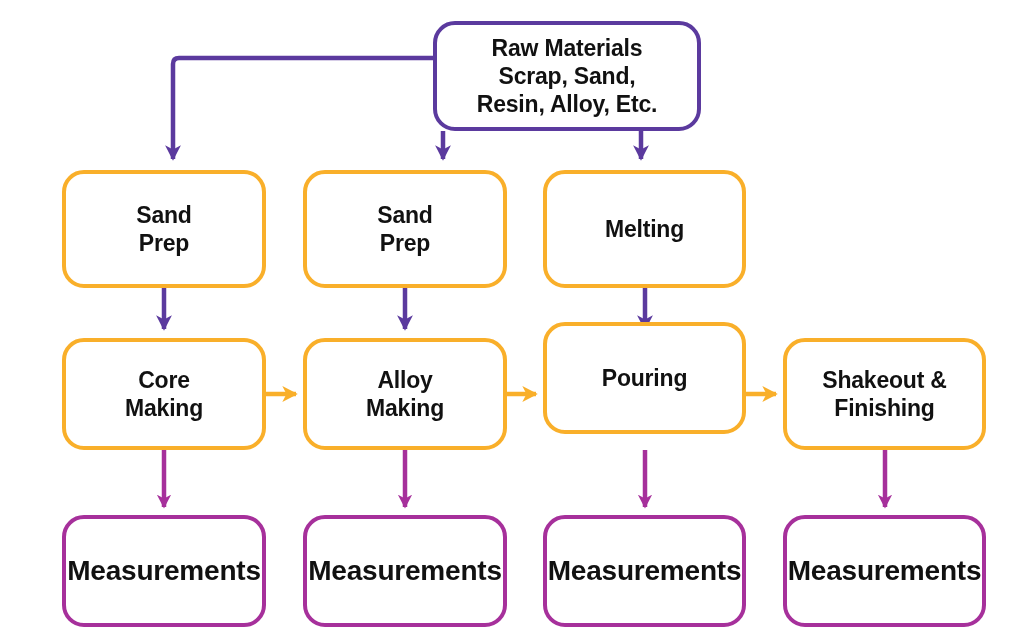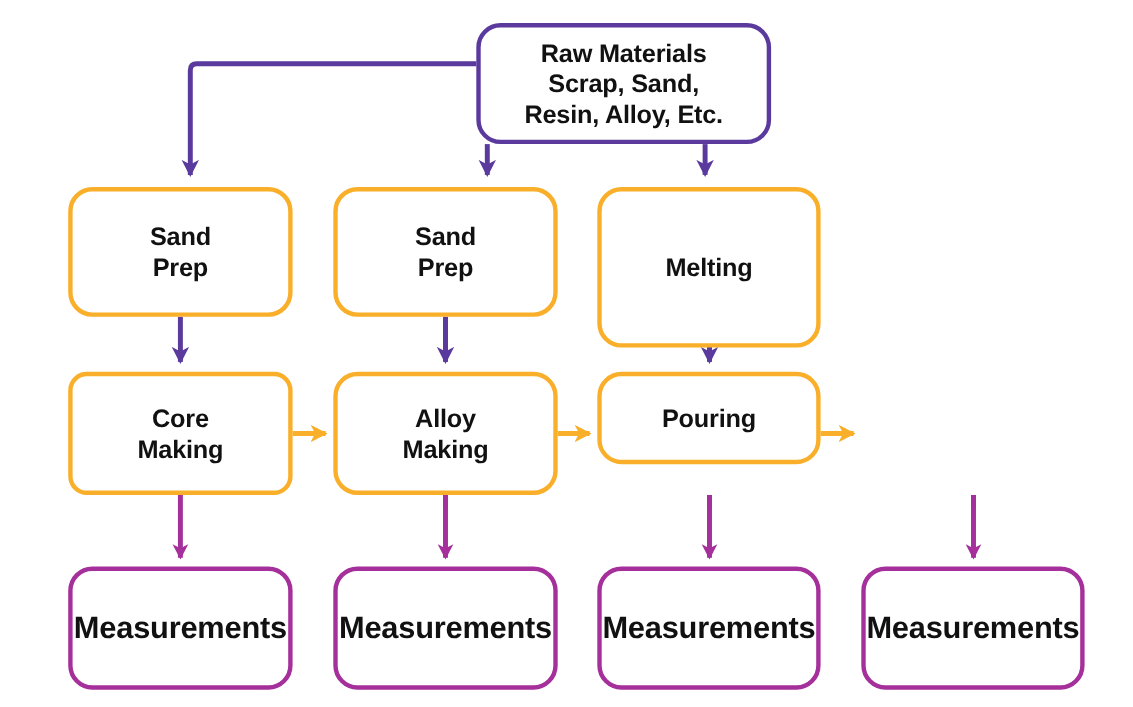--- a/index.html
+++ b/index.html
@@ -108,38 +108,42 @@
   <div class="node node-orange t-proc" style="left: 62px; top: 170px; width: 204px; height: 118px;">
     <span class="lbl">Sand
 Prep</span>
   </div>
 
   <div class="node node-orange t-proc" style="left: 303px; top: 170px; width: 204px; height: 118px;">
     <span class="lbl">Sand
 Prep</span>
   </div>
 
-  <div class="node node-orange t-proc" style="left: 543px; top: 170px; width: 203px; height: 146px;">
+  <div class="node node-orange t-proc" style="left: 543px; top: 170px; width: 203px; height: 118px;">
     <span class="lbl">Melting</span>
   </div>
 
-  <div class="node node-orange t-proc" style="left: 62px; top: 338px; width: 204px; height: 112px; border-radius: 17px;">
+  <div class="node node-orange t-proc" style="left: 62px; top: 338px; width: 204px; height: 112px;">
     <span class="lbl">Core
 Making</span>
   </div>
 
   <div class="node node-orange t-proc" style="left: 303px; top: 338px; width: 204px; height: 112px;">
     <span class="lbl">Alloy
 Making</span>
   </div>
 
-  <div class="node node-orange t-proc" style="left: 543px; top: 338px; width: 203px; height: 84px;">
+  <div class="node node-orange t-proc" style="left: 543px; top: 322px; width: 203px; height: 112px;">
     <span class="lbl">Pouring</span>
   </div>
 
+  <div class="node node-orange t-proc" style="left: 783px; top: 338px; width: 203px; height: 112px;">
+    <span class="lbl">Shakeout &amp;
+Finishing</span>
+  </div>
 
   <div class="node node-magenta t-meas" style="left: 62px; top: 515px; width: 204px; height: 112px;">
     <span class="lbl">Measurements</span>
   </div>
 
   <div class="node node-magenta t-meas" style="left: 303px; top: 515px; width: 204px; height: 112px;">
     <span class="lbl">Measurements</span>
   </div>
 
   <div class="node node-magenta t-meas" style="left: 543px; top: 515px; width: 203px; height: 112px;">

